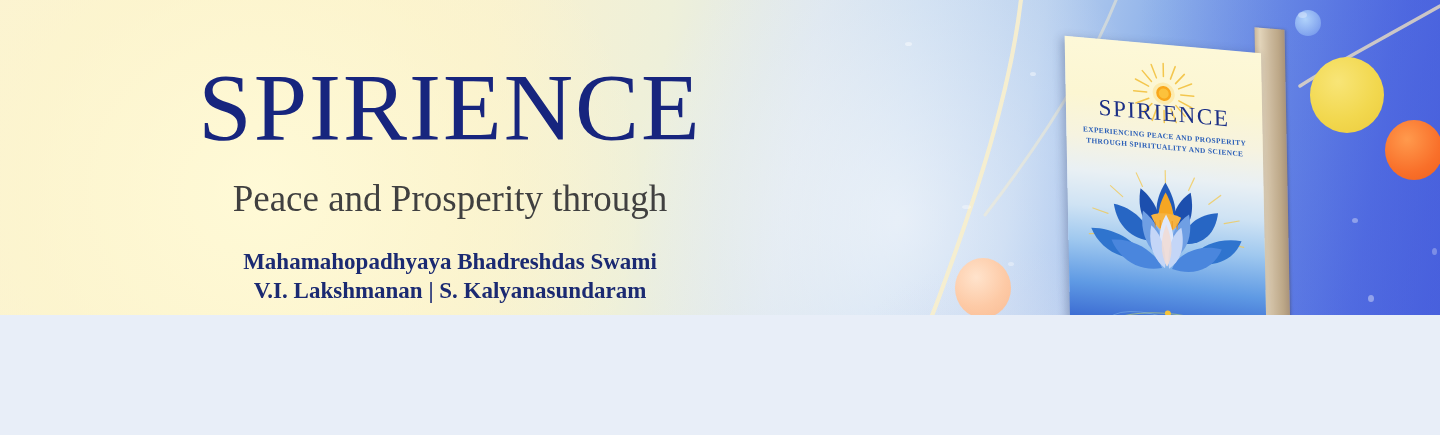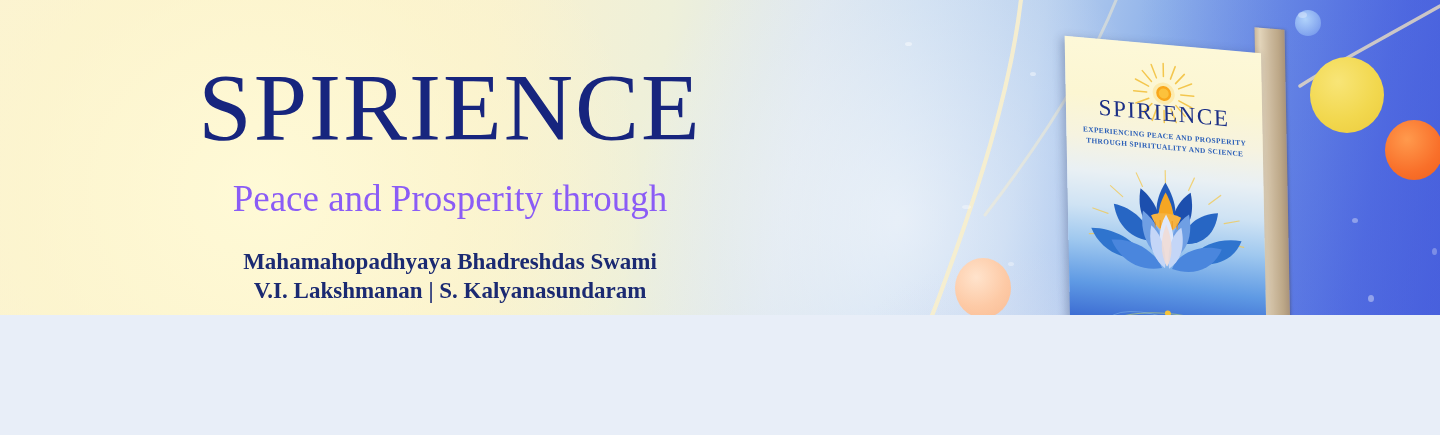--- a/index.html
+++ b/index.html
@@ -67,21 +67,21 @@
   }
   .title{
     font-family:"Liberation Serif", serif;
     font-size:96px;line-height:1;letter-spacing:2px;
     color:#17257e;margin:0;font-weight:400;
     text-align:center;
   }
   .subtitle{
     font-family:"Liberation Serif", serif;
     font-size:37px;line-height:1.16;
-    color:#8b5cf6;margin:22px 0 0 0;font-weight:400;
+    color:#404040;margin:22px 0 0 0;font-weight:400;
     text-align:center;
   }
   .authors{
     font-family:"Liberation Serif", serif;
     font-size:23px;line-height:1.28;
     color:#1b2a72;margin:26px 0 0 0;font-weight:700;
     text-align:center;
   }
   
   .book{

